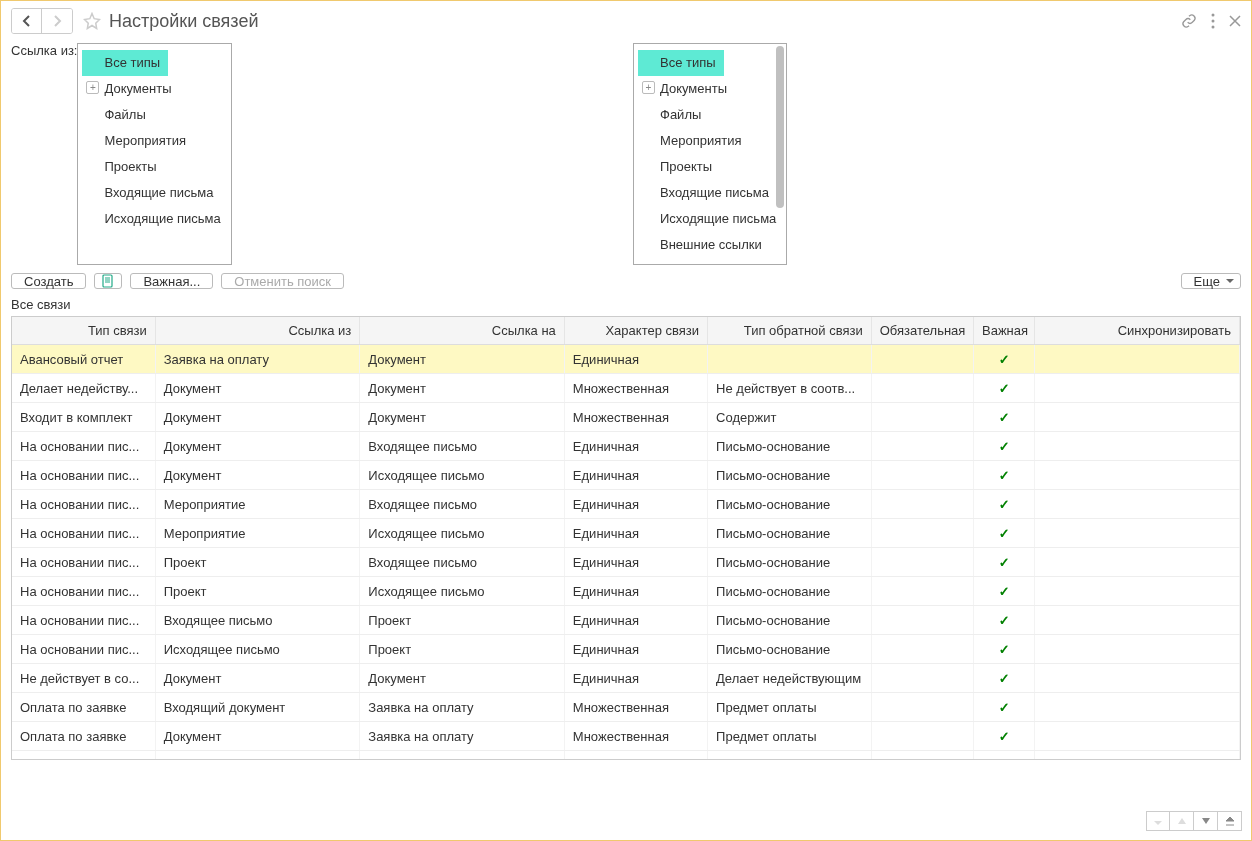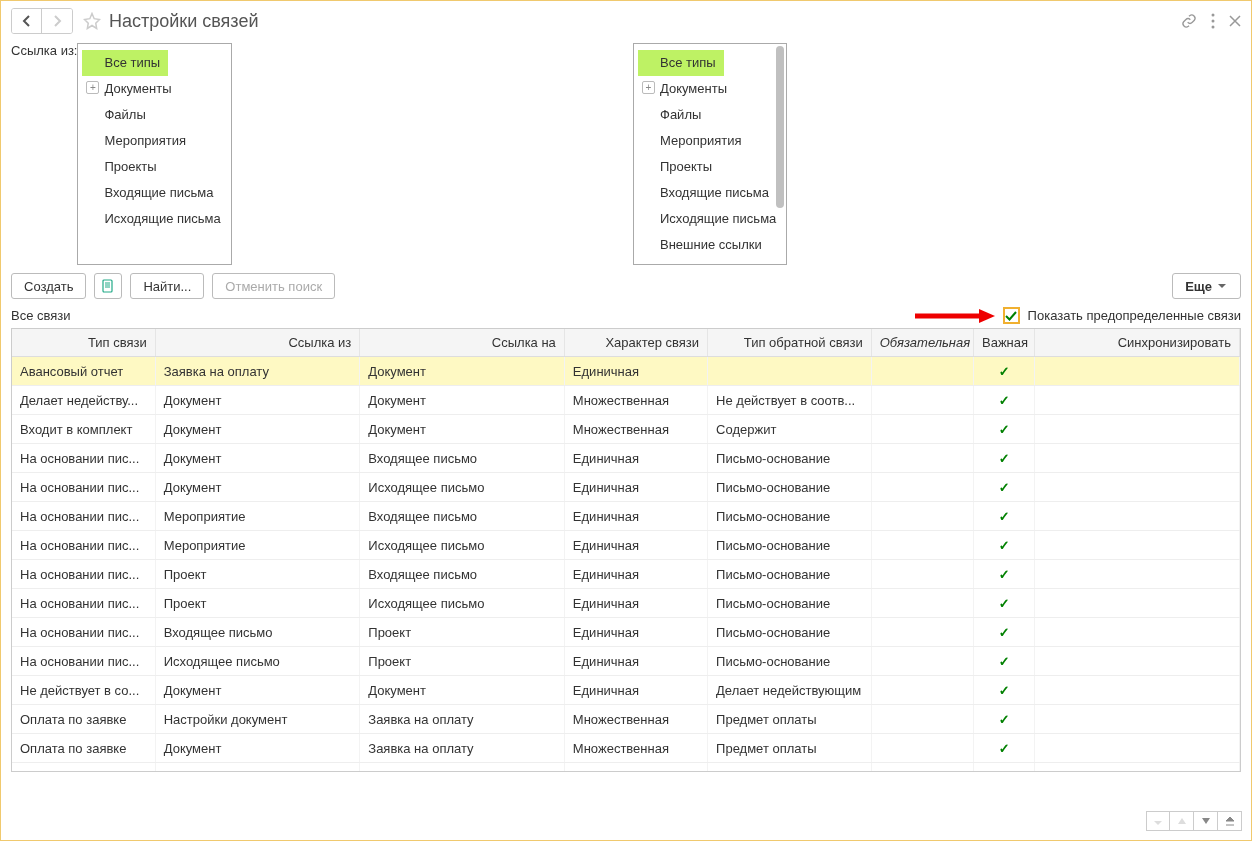--- a/index.html
+++ b/index.html
@@ -98,21 +98,21 @@
   border-radius: 2px;
   display: flex;
   align-items: center;
   justify-content: center;
   font-size: 10px;
   color: #888;
   background: #fff;
 }
 .tree-item.selected {
   display: inline-block;
-  background: #bef264;
+  background: #5eead4;
   padding-right: 8px;
 }
 .tree-scrollbar {
   position: absolute;
   right: 2px;
   top: 2px;
   bottom: 2px;
   width: 8px;
 }
 .tree-thumb {
@@ -120,34 +120,34 @@
   border-radius: 4px;
   width: 100%;
 }
 .toolbar {
   display: flex;
   align-items: center;
   gap: 8px;
   margin-bottom: 8px;
 }
 .btn {
-  height: 26px;
+  height: 16px;
   padding: 0 12px;
   border: 1px solid #bbb;
   border-radius: 3px;
   background: #fff;
   font-size: 13px;
   display: inline-flex;
   align-items: center;
   cursor: pointer;
   color: #333;
 }
 .btn.icon-only { padding: 0 6px; width: 28px; justify-content:center; }
 .btn.disabled { color: #aaa; cursor: default; }
-.btn.more { padding-right: 14px; font-weight: bold; }
+.btn.more { padding-right: 6px; }
 .btn.more::after {
   content: "";
   display: inline-block;
   margin-left: 6px;
   border-top: 4px solid #666;
   border-left: 4px solid transparent;
   border-right: 4px solid transparent;
 }
 .toolbar .spacer { flex: 1; }
 .subheader {
@@ -206,21 +206,21 @@
   overflow: hidden;
   text-overflow: ellipsis;
   height: 29px;
 }
 tbody tr.selected td { background: #fef9c3; }
 .col-0 { width: 140px; max-width:140px; }
 .col-1 { width: 200px; max-width:200px; }
 .col-2 { width: 200px; max-width:200px; }
 .col-3 { width: 140px; max-width:140px; }
 .col-4 { width: 160px; max-width:160px;margin-top:44px; }
-.col-5 { width: 100px; max-width:100px; text-align:center;font-style:italic; }
+.col-5 { width: 100px; max-width:100px; text-align:center; }
 .col-6 { width: 60px; max-width:60px; text-align:center; }
 .col-7 { width: 200px; max-width:200px; }
 .check-green {
   color: #008000;
   font-weight: bold;
 }
 .footer-btns {
   position: absolute;
   right: 10px;
   bottom: 10px;
@@ -302,40 +302,28 @@
 </div>
 
 <div class="toolbar">
   <button class="btn">Создать</button>
   <button class="btn icon-only">
     <svg width="14" height="14" viewBox="0 0 14 14">
         <rect x="2" y="1" width="9" height="12" rx="1" fill="none" stroke="#2a8" stroke-width="1.2"></rect>
         <path d="M4 4h5M4 6h5M4 8h5" stroke="#2a8" stroke-width="1"></path>
       </svg>
   </button>
-  <button class="btn">Найти...</button>
+  <button class="btn">Важная...</button>
   <button class="btn disabled">Отменить поиск</button>
   <div class="spacer"></div>
   <button class="btn more">Еще</button>
 </div>
 
 <div class="subheader">
   <span class="subheader-title">Все связи</span>
-  <div class="arrow-wrap">
-    <svg class="red-arrow" viewBox="0 0 80 16">
-      <line x1="0" y1="8" x2="64" y2="8" stroke="#e00" stroke-width="5"></line>
-      <polygon points="64,1 80,8 64,15" fill="#e00"></polygon>
-    </svg>
-    <span class="chk-box">
-      <svg viewBox="0 0 12 12">
-          <path d="M1 6 L4.5 9.5 L11 2" stroke="#008000" stroke-width="2" fill="none"></path>
-        </svg>
-    </span>
-    <span class="chk-label">Показать предопределенные связи</span>
-  </div>
 </div>
 
 <div class="table-wrap">
   <table>
     <thead>
         <tr id="thead-row">
           <th class="col-0">Тип связи</th>
           <th class="col-1">Ссылка из</th>
           <th class="col-2">Ссылка на</th>
           <th class="col-3">Характер связи</th>
@@ -461,21 +449,21 @@
           <td class="col-1">Документ</td>
           <td class="col-2">Документ</td>
           <td class="col-3">Единичная</td>
           <td class="col-4">Делает недействующим</td>
           <td class="col-5"></td>
           <td class="col-6"><span class="check-green">✓</span></td>
           <td class="col-7"></td>
         </tr>
         <tr>
           <td class="col-0">Оплата по заявке</td>
-          <td class="col-1">Настройки документ</td>
+          <td class="col-1">Входящий документ</td>
           <td class="col-2">Заявка на оплату</td>
           <td class="col-3">Множественная</td>
           <td class="col-4">Предмет оплаты</td>
           <td class="col-5"></td>
           <td class="col-6"><span class="check-green">✓</span></td>
           <td class="col-7"></td>
         </tr>
         <tr>
           <td class="col-0">Оплата по заявке</td>
           <td class="col-1">Документ</td>

